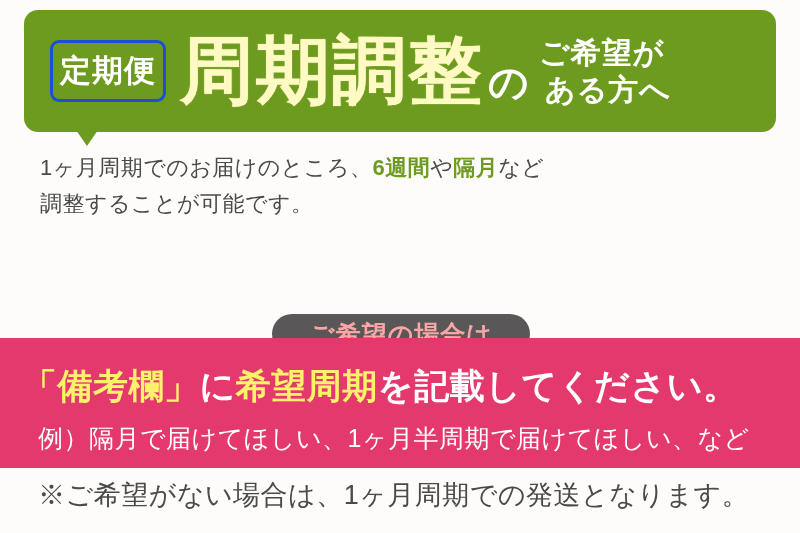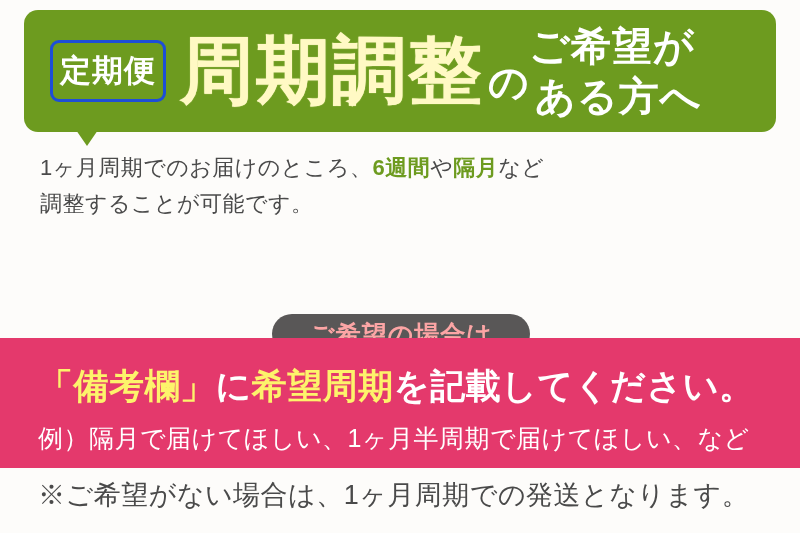--- a/index.html
+++ b/index.html
@@ -73,22 +73,23 @@
     text-shadow: 0 0 1px #fff9c4;
   }
   .banner-main .no {
     font-size: 40px;
     font-weight: bold;
     color: #ffffff;
     margin-left: 4px;
     line-height: 1;
   }
   .banner-right {
-    color: #ffffff;
-    font-size: 40px;
+    margin-left: 10px;
+    color: #ffffff;
+    font-size: 30px;
     font-weight: bold;
     line-height: 1.25;
     letter-spacing: 1px;
   }
   .banner-right .line2 {
     margin-left: 6px;
     text-align: right;
   }
 
   
@@ -138,21 +139,21 @@
   .pink-block {
     position: absolute;
     left: 0;
     top: 338px;
     width: 800px;
     height: 130px;
     background: #e4396c;
   }
   .pink-main {
     position: absolute;
-    left: 38px;
+    left: 22px;
     top: 25px;
     font-size: 35px;
     font-weight: bold;
     color: #ffffff;
     letter-spacing: 0.5px;
     white-space: nowrap;
   }
   .pink-main .yellow {
     color: #fdf36b;
   }

